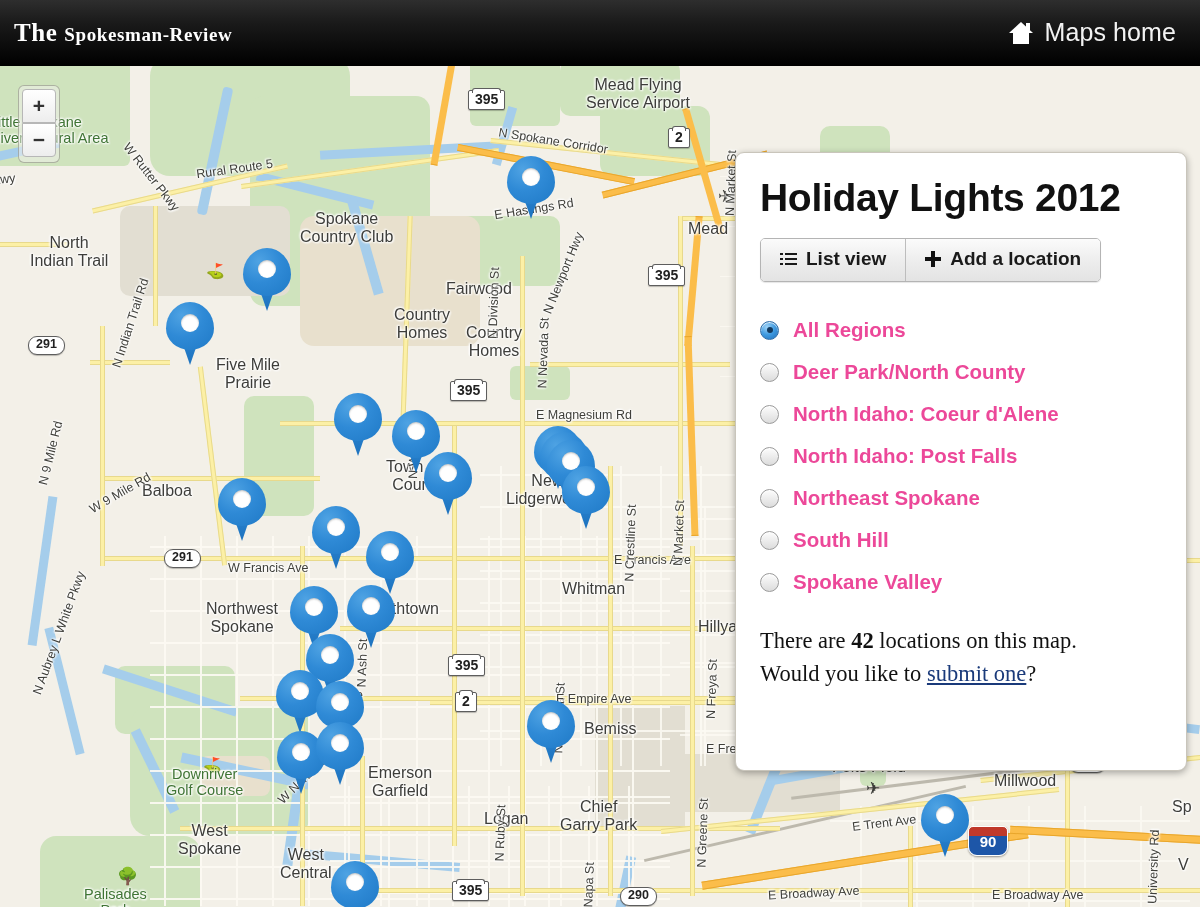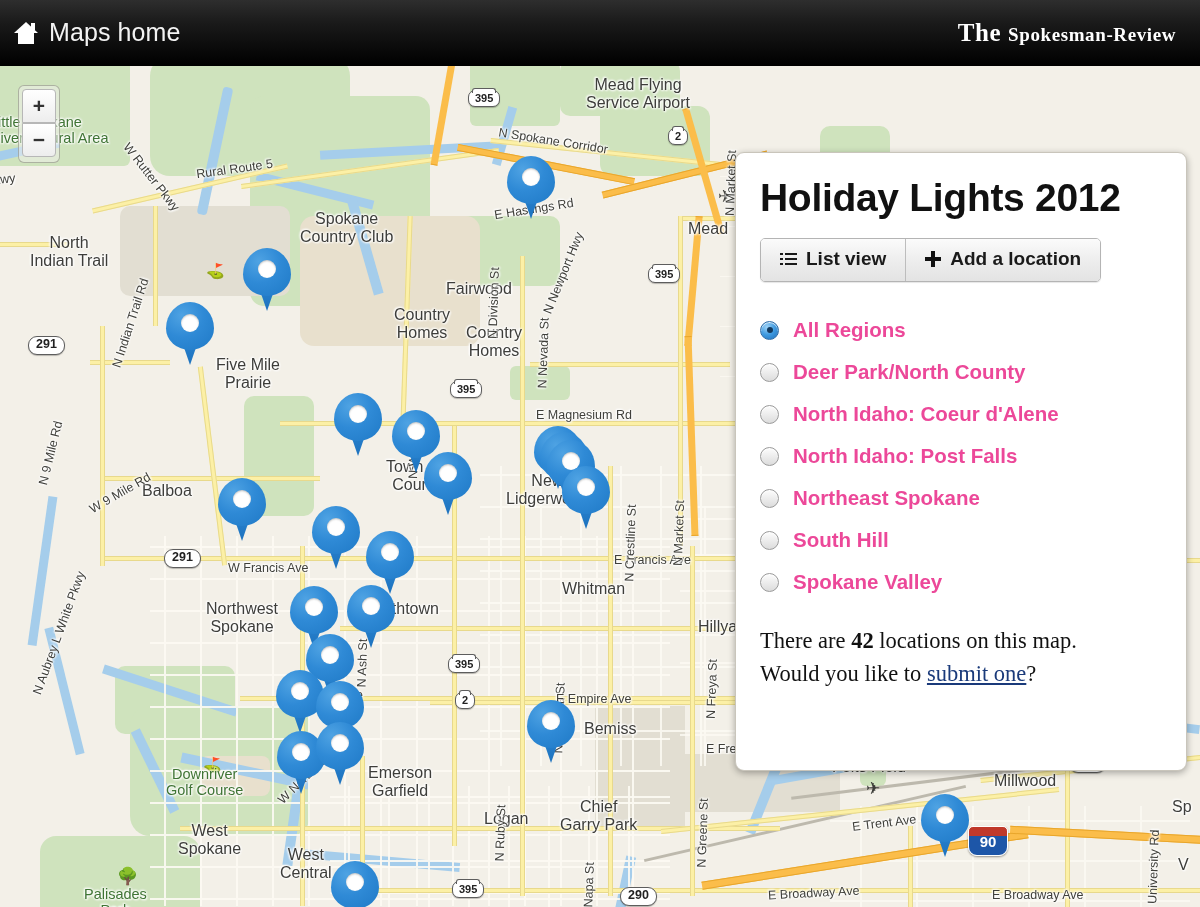--- a/index.html
+++ b/index.html
@@ -60,21 +60,21 @@
     white-space:nowrap; line-height:1.12;
   }
   .lbl.big{ font-size:16px; color:#3d3d3a; }
   .lbl.park{ color:#3f7434; }
   .lbl.street{ color:#3f3f3a; font-size:12.5px; }
   .lbl.ctr{ text-align:center; }
 
   
   .shield{
     position:absolute; background:#fff; border:1.6px solid #5d5d5d;
-    border-radius:7px; color:#222; font-size:11px; font-weight:700;
+    border-radius:2px; color:#222; font-size:14px; font-weight:700;
     padding:1px 6px 2px; line-height:1.1;
     box-shadow:0 1px 1px rgba(0,0,0,.25);
   }
   .shield.st{ border-radius:9px; font-size:12.5px; padding:1px 7px 2px;}
   .shield.us::before{
     content:""; position:absolute; left:3px; right:3px; top:-3px; height:4px;
     background:#fff; border:1.6px solid #5d5d5d; border-bottom:none; border-radius:3px 3px 0 0;
   }
   .i90{
     position:absolute; width:40px; height:30px; color:#fff; font-weight:700;
@@ -178,30 +178,30 @@
     margin-top:22px; font-family:"Liberation Serif", serif;
     font-size:22.5px; color:#111; line-height:1.46;
   }
   #panelfoot b{ font-weight:700; }
   #panelfoot a{ color:#1a3a7a; text-decoration:underline; }
 </style>
 </head>
 <body>
 
 <div id="topbar">
+  <div id="brand">
+    <span>The </span><span class="sc">Spokesman-Review</span>
+  </div>
   <div id="homelink">
     <span class="house-icon">
       <span class="roof"></span>
         <span class="chim"></span>
         <span class="body"></span>
     </span>
     <span id="homelabel">Maps home</span>
-  </div>
-  <div id="brand">
-    <span>The </span><span class="sc">Spokesman-Review</span>
   </div>
 </div>
 
 <div id="map">
   <div id="maplayer">
 
     <div class="green" style="left:-20px;top:-10px;width:150px;height:110px;"></div>
     <div class="green" style="left:150px;top:-10px;width:200px;height:120px;border-radius:20px;"></div>
     <div class="green" style="left:250px;top:30px;width:180px;height:210px;border-radius:14px;"></div>
     <div class="green" style="left:470px;top:-10px;width:90px;height:70px;"></div>

